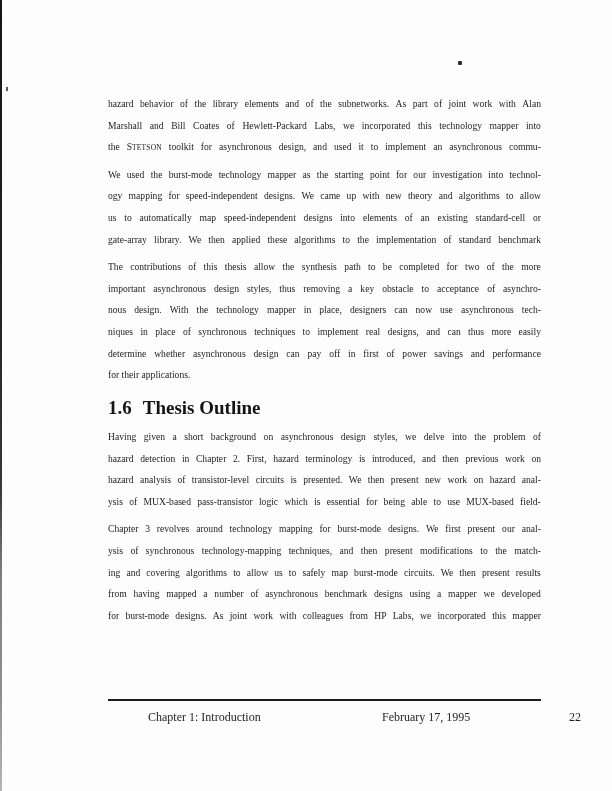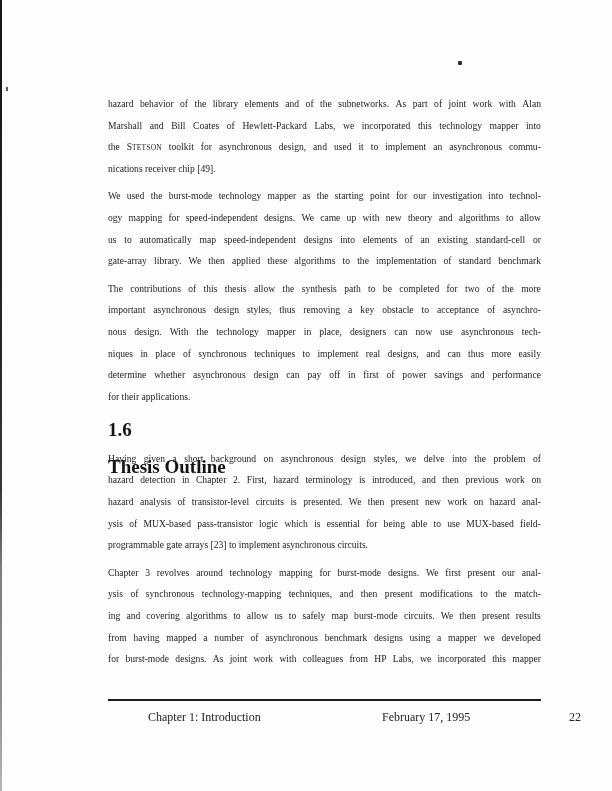--- a/index.html
+++ b/index.html
@@ -31,21 +31,21 @@
   }
   .para { margin: 0 0 5.5px 0; }
   .line { height: 21.7px; white-space: pre; }
   .line.just { display: flex; justify-content: space-between; white-space: normal; }
   .word { white-space: pre; }
   .sc { font-size: 0.78em; letter-spacing: 0.2px; }
 
   .heading {
     margin: 9px 0 5px 0; line-height: 26px; height: 26px;
     font-weight: bold; font-size: 19px; color: #141414;
-    display: flex; gap: 11px; align-items: baseline; flex-direction: column;
+    display: flex; gap: 11px; align-items: baseline;
   }
 
   .footer-rule {
     position: absolute; left: 108px; top: 699px; width: 433px; height: 2px;
     background: #1c1c1c;
   }
   .footer-item { position: absolute; top: 710px; font-size: 12px; color: #242424; margin-left: 40px; }
   .footer-left  { left: 108px; }
   .footer-center{ left: 342px; }
   .footer-right { left: 508px; width: 33px; text-align: right; }
@@ -103,21 +103,20 @@
           <span class="word">design,</span>
           <span class="word">and</span>
           <span class="word">used</span>
           <span class="word">it</span>
           <span class="word">to</span>
           <span class="word">implement</span>
           <span class="word">an</span>
           <span class="word">asynchronous</span>
           <span class="word">commu-</span>
         </div>
-        <div class="line">nications receiver chip [49].</div>
       </div>
       <div class="para">
         <div class="line just">
           <span class="word">We</span>
           <span class="word">used</span>
           <span class="word">the</span>
           <span class="word">burst-mode</span>
           <span class="word">technology</span>
           <span class="word">mapper</span>
           <span class="word">as</span>
@@ -330,21 +329,20 @@
           <span class="word">is</span>
           <span class="word">essential</span>
           <span class="word">for</span>
           <span class="word">being</span>
           <span class="word">able</span>
           <span class="word">to</span>
           <span class="word">use</span>
           <span class="word">MUX-based</span>
           <span class="word">field-</span>
         </div>
-        <div class="line">programmable gate arrays [23] to implement asynchronous circuits.</div>
       </div>
       <div class="para">
         <div class="line just">
           <span class="word">Chapter</span>
           <span class="word">3</span>
           <span class="word">revolves</span>
           <span class="word">around</span>
           <span class="word">technology</span>
           <span class="word">mapping</span>
           <span class="word">for</span>

